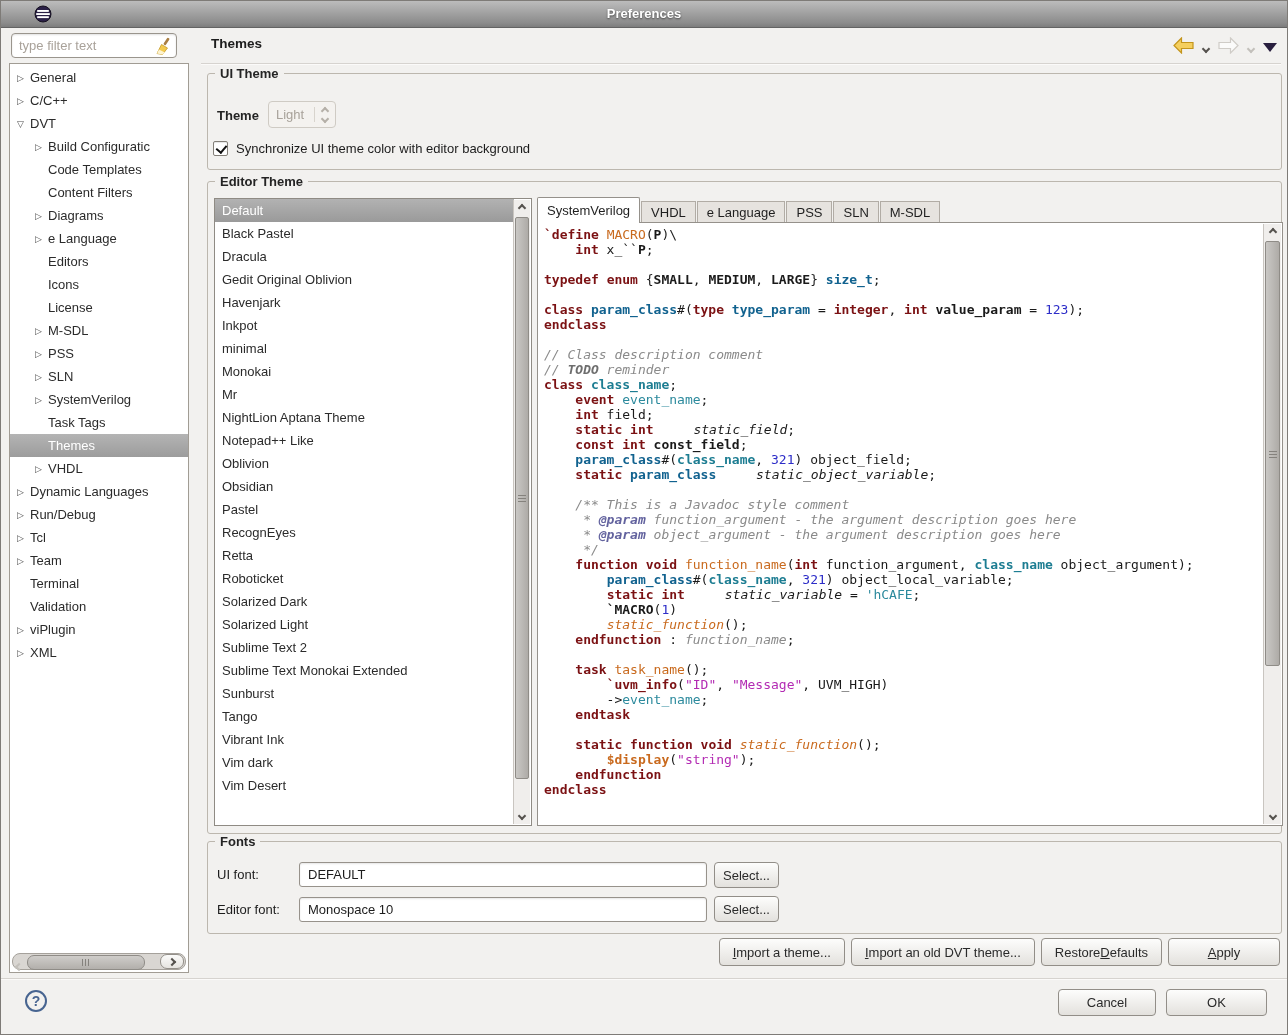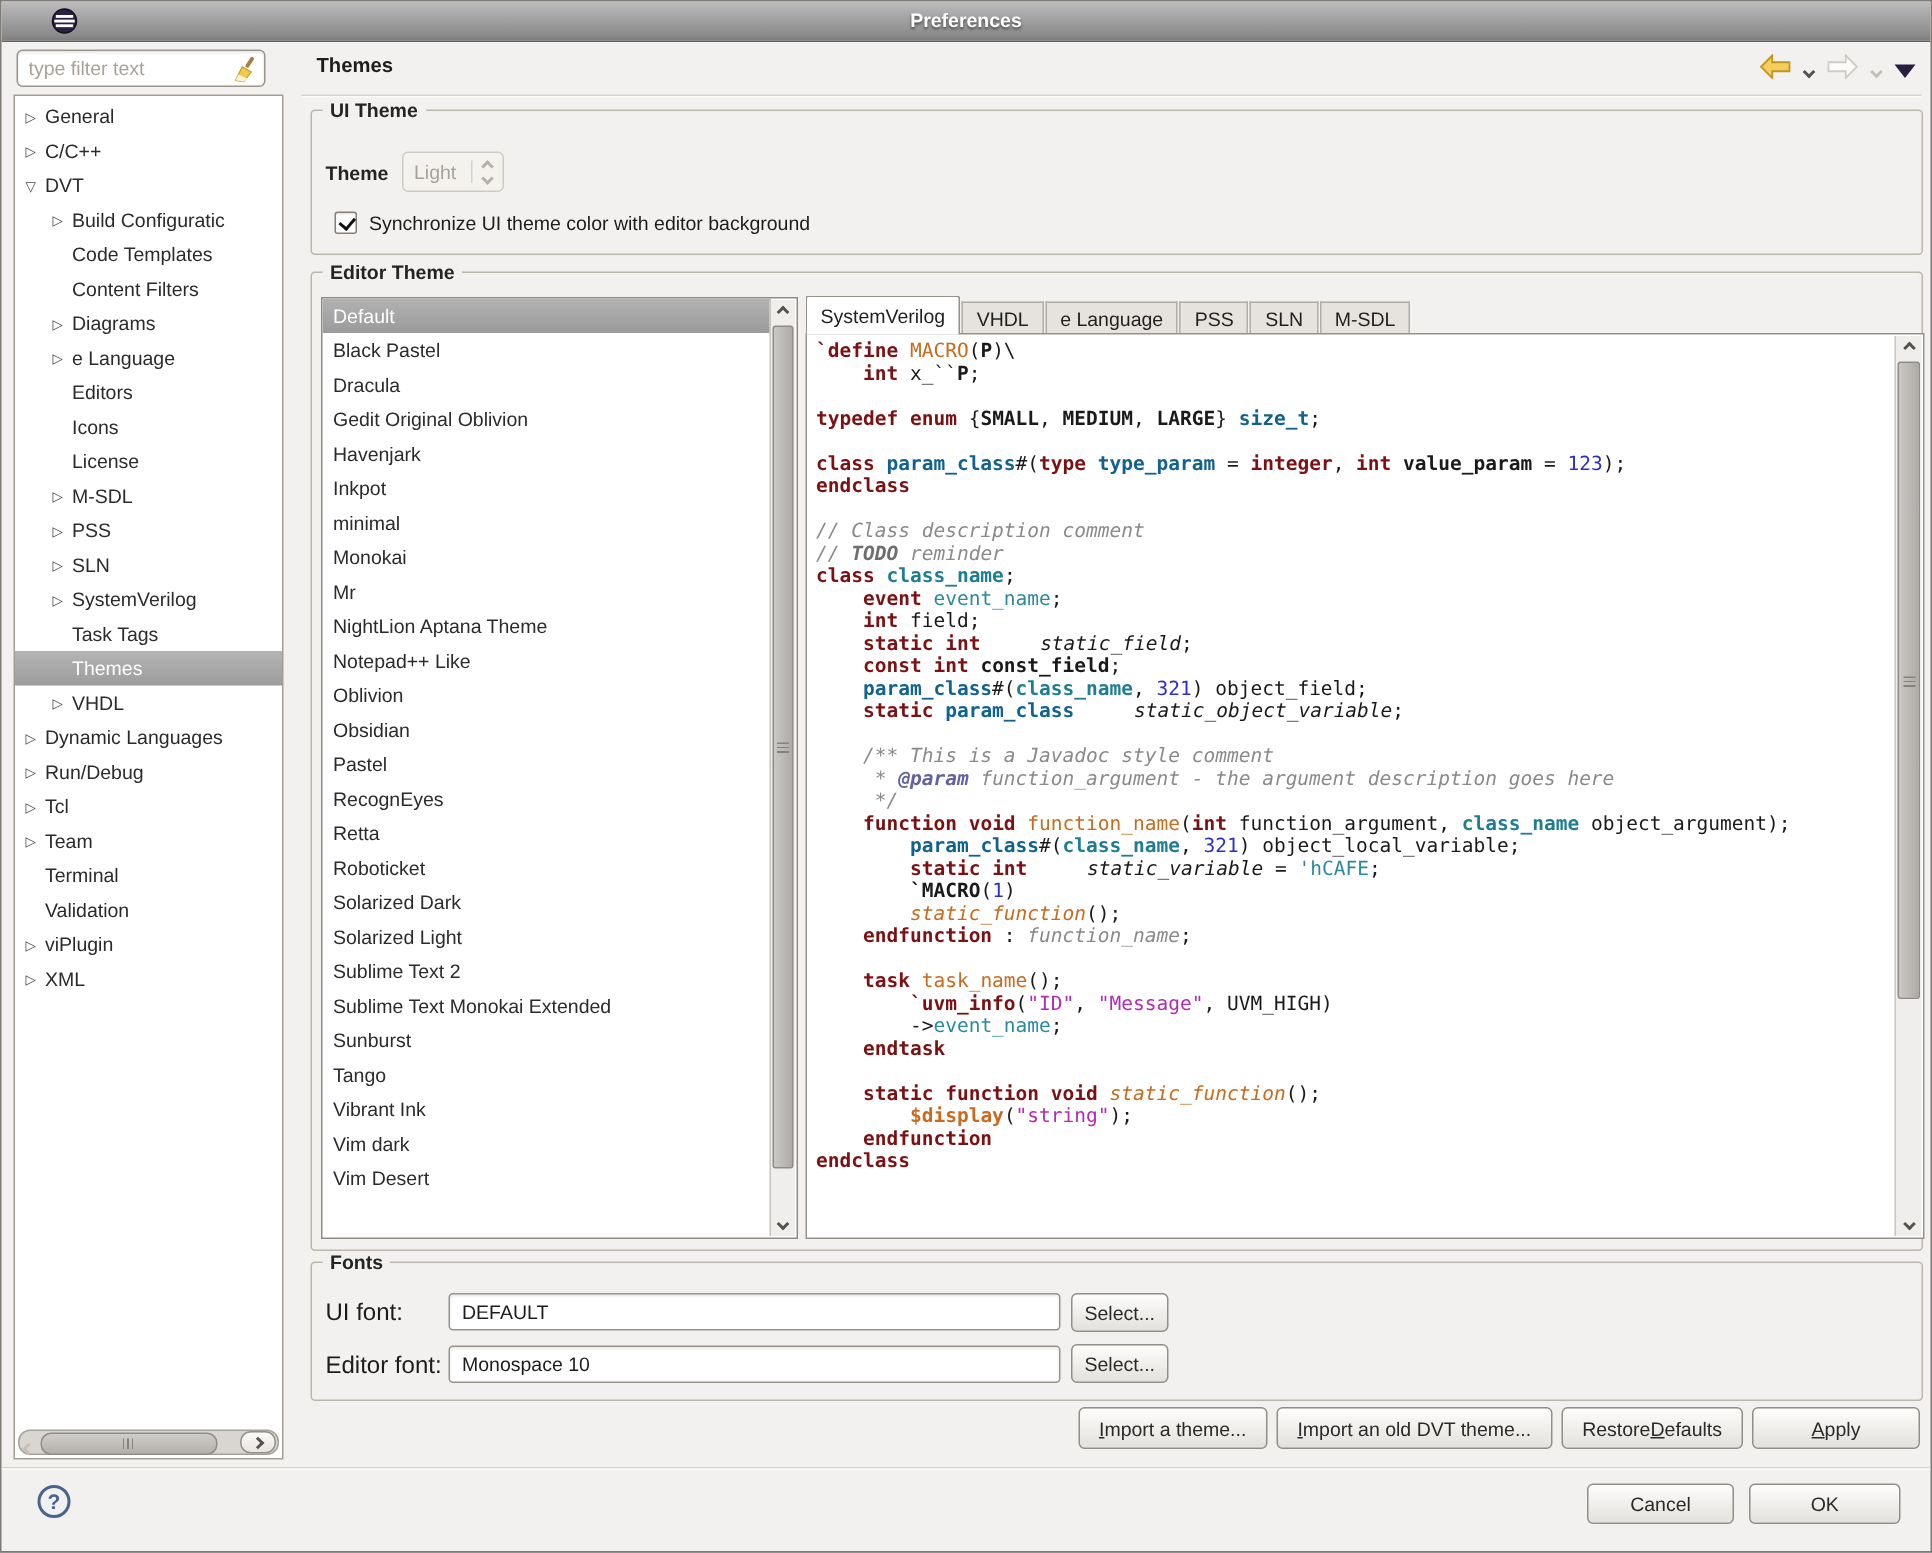--- a/index.html
+++ b/index.html
@@ -39,21 +39,21 @@
   .menu-tri{width:0;height:0;border-left:7px solid transparent;border-right:7px solid transparent;border-top:9px solid #281f3e;}
   
   .group{position:absolute;left:206px;width:1075px;box-sizing:border-box;border:1px solid #bcb7ae;border-radius:3px;}
   .legend{position:absolute;top:-8px;left:7px;background:#f2f1ef;padding:0 5px;font-size:13px;font-weight:bold;color:#242424;line-height:15px;}
   .ui-theme{top:72px;height:97px;}
   .theme-label{position:absolute;left:9px;top:34px;font-size:13px;font-weight:bold;color:#242424;}
   .dropdown{position:absolute;left:60px;top:27px;height:27px;box-sizing:border-box;display:flex;align-items:center;background:#f4f2ef;border:1px solid #cfcbc4;border-radius:4px;padding:0 7px;color:#a8a29a;font-size:13px;}
   .dd-sep{width:1px;height:15px;background:#d8d4cd;margin:0 7px 0 10px;}
   .dd-chevs{display:flex;flex-direction:column;gap:2px;}
   .dd-chevs .chev{border-color:#b5b0a8;}
-  .check-row{position:absolute;left:15px;top:67px;display:flex;align-items:center;}
+  .check-row{position:absolute;left:5px;top:67px;display:flex;align-items:center;}
   .checkbox{position:relative;width:15px;height:15px;box-sizing:border-box;background:#fff;border:1px solid #837f78;border-radius:2px;box-shadow:inset 0 1px 1px rgba(0,0,0,.1);}
   .checkbox.checked::after{content:"";position:absolute;left:3.5px;top:1px;width:5px;height:8px;border-right:2px solid #111;border-bottom:2px solid #111;transform:rotate(40deg);}
   .check-label{margin-left:8px;font-size:13px;color:#1c1c1c;}
   
   .editor-theme{top:180px;height:653px;}
   .theme-list{position:absolute;left:6px;top:16px;width:318px;height:628px;box-sizing:border-box;background:#fff;border:1px solid #8f8b84;overflow:hidden;}
   .theme-row{height:23px;line-height:23px;padding-left:7px;font-size:13px;color:#2b2b2b;white-space:nowrap;margin-right:17px;}
   .theme-row.selected{background:linear-gradient(#b2b2b2,#9a9a9a);color:#fff;margin-right:17px;}
   .vscroll{position:absolute;background:#f0eeec;border-left:1px solid #c9c5c0;}
   .sb-btn{position:absolute;left:0;right:0;height:16px;display:flex;align-items:center;justify-content:center;}
@@ -78,21 +78,21 @@
   .c-g{color:#8a8a8a;font-style:italic;}
   .c-gb{color:#6e6e6e;font-weight:bold;font-style:italic;}
   .c-d{color:#62629e;font-weight:bold;font-style:italic;}
   .c-i{color:#1a1a1a;font-style:italic;margin-left:32px;}
   .c-io{color:#c96a1e;font-style:italic;}
   .c-b{color:#1a1a1a;font-weight:bold;}
   .c-y{color:#c96a1e;font-weight:bold;}
   .c-p{color:#1a1a1a;}
   
   .fonts{top:840px;height:93px;}
-  .flabel{position:absolute;left:9px;font-size:16px;color:#1c1c1c;}
+  .flabel{position:absolute;left:9px;font-size:13px;color:#1c1c1c;}
   .l1{top:25px;} .l2{top:60px;}
   .finput{position:absolute;left:91px;width:408px;height:25px;box-sizing:border-box;border:1px solid #97928b;border-radius:3px;background:#fff;box-shadow:inset 0 1px 2px rgba(0,0,0,.1);font-size:13px;padding:0 8px;color:#1c1c1c;font-family:"Liberation Sans",sans-serif;}
   .i1{top:20px;} .i2{top:55px;}
   .btn{box-sizing:border-box;background:linear-gradient(#fdfdfc,#e3e1dd);border:1px solid #928e88;border-radius:4px;color:#2a2a2a;font-size:13px;font-family:"Liberation Sans",sans-serif;display:inline-flex;align-items:center;justify-content:center;cursor:default;}
   .selbtn{position:absolute;left:506px;width:65px;height:26px;}
   .s1{top:20px;} .s2{top:54px;}
   
   .action-row{position:absolute;top:937px;right:7px;display:flex;gap:6px;}
   .action-row .btn{height:28px;padding:0 13px;}
   .btn-apply{min-width:112px;}
@@ -342,20 +342,21 @@
           <div class="code-line"><span class="c-k">class</span><span class="c-p"> </span><span class="c-cb">class_name</span><span class="c-p">;</span></div>
           <div class="code-line"><span class="c-p">    </span><span class="c-k">event</span><span class="c-p"> </span><span class="c-c">event_name</span><span class="c-p">;</span></div>
           <div class="code-line"><span class="c-p">    </span><span class="c-k">int</span><span class="c-p"> field;</span></div>
           <div class="code-line"><span class="c-p">    </span><span class="c-k">static</span><span class="c-p"> </span><span class="c-k">int</span><span class="c-p"> </span><span class="c-i">static_field</span><span class="c-p">;</span></div>
           <div class="code-line"><span class="c-p">    </span><span class="c-k">const</span><span class="c-p"> </span><span class="c-k">int</span><span class="c-p"> </span><span class="c-b">const_field</span><span class="c-p">;</span></div>
           <div class="code-line"><span class="c-p">    </span><span class="c-t">param_class</span><span class="c-p">#(</span><span class="c-cb">class_name</span><span class="c-p">, </span><span class="c-n">321</span><span class="c-p">) object_field;</span></div>
           <div class="code-line"><span class="c-p">    </span><span class="c-k">static</span><span class="c-p"> </span><span class="c-t">param_class</span><span class="c-p"> </span><span class="c-i">static_object_variable</span><span class="c-p">;</span></div>
           <div class="code-line"></div>
           <div class="code-line"><span class="c-p">    </span><span class="c-g">/** This is a Javadoc style comment</span></div>
           <div class="code-line"><span class="c-p">     </span><span class="c-g">* </span><span class="c-d">@param</span><span class="c-g"> function_argument - the argument description goes here</span></div>
+          <div class="code-line"><span class="c-p">     </span><span class="c-g">* </span><span class="c-d">@param</span><span class="c-g"> object_argument - the argument description goes here</span></div>
           <div class="code-line"><span class="c-p">     </span><span class="c-g">*/</span></div>
           <div class="code-line"><span class="c-p">    </span><span class="c-k">function</span><span class="c-p"> </span><span class="c-k">void</span><span class="c-p"> </span><span class="c-m">function_name</span><span class="c-p">(</span><span class="c-k">int</span><span class="c-p"> function_argument, </span><span class="c-cb">class_name</span><span class="c-p"> object_argument);</span></div>
           <div class="code-line"><span class="c-p">        </span><span class="c-t">param_class</span><span class="c-p">#(</span><span class="c-cb">class_name</span><span class="c-p">, </span><span class="c-n">321</span><span class="c-p">) object_local_variable;</span></div>
           <div class="code-line"><span class="c-p">        </span><span class="c-k">static</span><span class="c-p"> </span><span class="c-k">int</span><span class="c-p"> </span><span class="c-i">static_variable</span><span class="c-p"> = </span><span class="c-c">'hCAFE</span><span class="c-p">;</span></div>
           <div class="code-line"><span class="c-p">        </span><span class="c-b">`MACRO</span><span class="c-p">(</span><span class="c-n">1</span><span class="c-p">)</span></div>
           <div class="code-line"><span class="c-p">        </span><span class="c-io">static_function</span><span class="c-p">();</span></div>
           <div class="code-line"><span class="c-p">    </span><span class="c-k">endfunction</span><span class="c-p"> : </span><span class="c-g">function_name</span><span class="c-p">;</span></div>
           <div class="code-line"></div>
           <div class="code-line"><span class="c-p">    </span><span class="c-k">task</span><span class="c-p"> </span><span class="c-m">task_name</span><span class="c-p">();</span></div>
           <div class="code-line"><span class="c-p">        </span><span class="c-k">`uvm_info</span><span class="c-p">(</span><span class="c-s">"ID"</span><span class="c-p">, </span><span class="c-s">"Message"</span><span class="c-p">, UVM_HIGH)</span></div>

